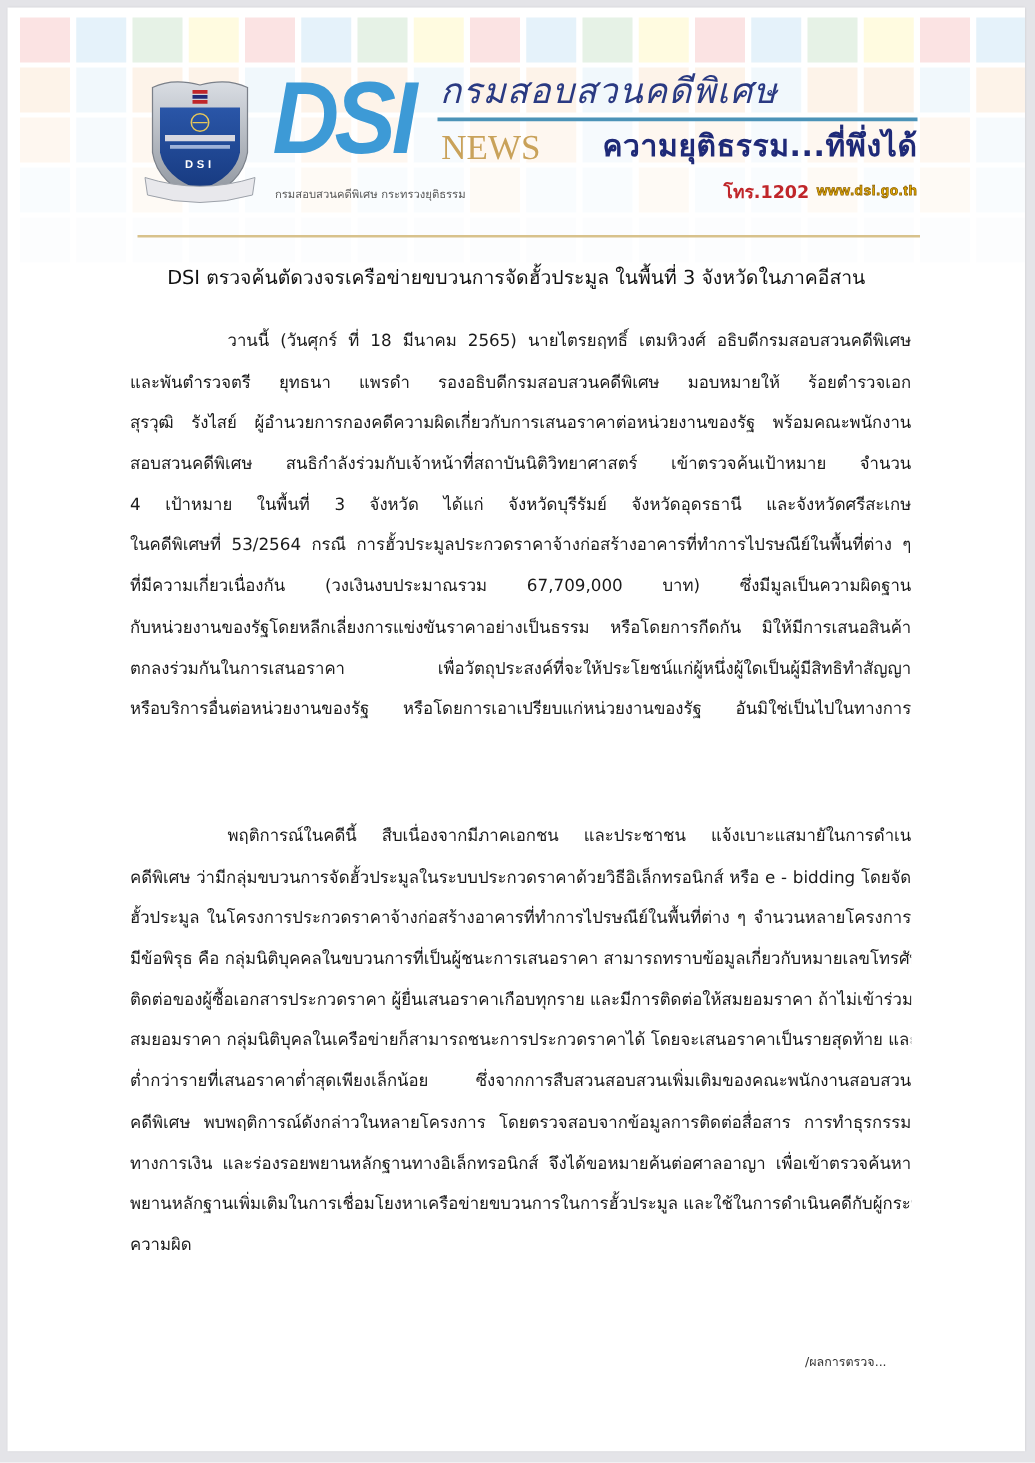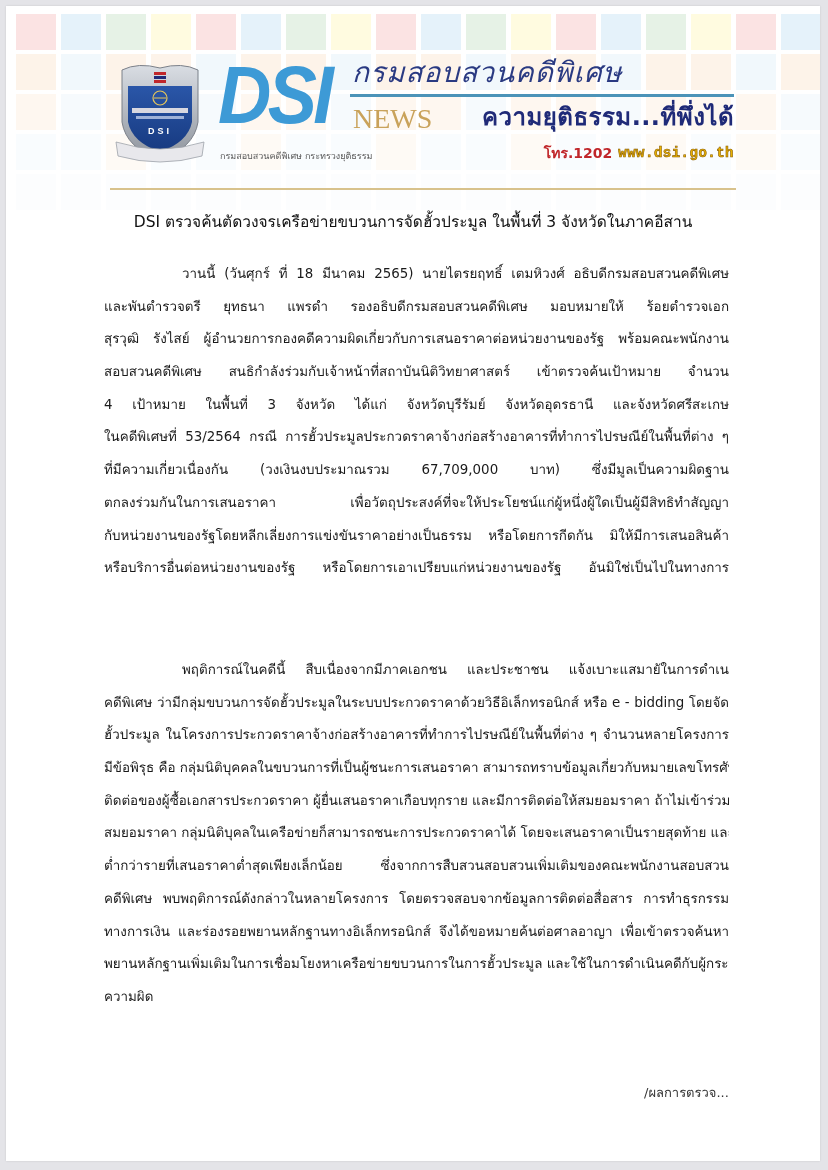--- a/index.html
+++ b/index.html
@@ -56,22 +56,22 @@
   }
   .contact-row {
     position: absolute; right: 0; top: 96px;
     display: flex; align-items: center; gap: 6px;
   }
   .hotline {
     font-family: "DejaVu Sans", sans-serif; font-weight: bold;
     font-size: 14px; color: #c0262a;
   }
   .website {
-    font-family: Liberation Mono, monospace; font-weight: bold;
-    font-size: 14px; color: #e8b100;
+    font-family: Liberation Sans, sans-serif; font-weight: bold;
+    font-size: 11px; color: #e8b100;
     -webkit-text-stroke: 0.6px #8a5c00;
     letter-spacing: 0.5px;
   }
   .org-sub {
     position: absolute; left: 114px; top: 104px;
     font-size: 9px; color: #555; line-height: 12px;
   }
   .address {
     position: absolute; left: 114px; top: 120px;
     font-size: 8.6px; color: #555; line-height: 12px; white-space: nowrap;
@@ -93,21 +93,21 @@
   .line {
     height: 32.7px; line-height: 32.7px; white-space: nowrap;
     text-align: justify; text-align-last: justify; overflow: hidden;
   }
   .line.last { text-align-last: left; }
   .line.indent { padding-left: 78px; }
   .para1 { top: 252px; }
   .para2 { top: 648px; }
   .continue-note {
     position: absolute; left: 638px; top: 1076px;
-    font-size: 13px; color: #333;
+    font-size: 10px; color: #333;
   }
 </style>
 </head>
 <body>
 
 <div class="paper">
 
   <div class="tiles" id="tiles">
       <div class="tile" style="left: 10px; top: 8px; background: rgb(251, 227, 227); opacity: 1;"></div>
       <div class="tile" style="left: 55px; top: 8px; background: rgb(229, 242, 250); opacity: 1;"></div>
@@ -245,22 +245,22 @@
   <div class="headline">DSI ตรวจค้นตัดวงจรเครือข่ายขบวนการจัดฮั้วประมูล ในพื้นที่ 3 จังหวัดในภาคอีสาน</div>
 
   <div class="body-text para1">
       <div class="line indent">วานนี้ (วันศุกร์ ที่ 18 มีนาคม 2565) นายไตรยฤทธิ์  เตมหิวงศ์ อธิบดีกรมสอบสวนคดีพิเศษ</div>
       <div class="line">และพันตำรวจตรี ยุทธนา แพรดำ รองอธิบดีกรมสอบสวนคดีพิเศษ มอบหมายให้ ร้อยตำรวจเอก</div>
       <div class="line">สุรวุฒิ  รังไสย์ ผู้อำนวยการกองคดีความผิดเกี่ยวกับการเสนอราคาต่อหน่วยงานของรัฐ พร้อมคณะพนักงาน</div>
       <div class="line">สอบสวนคดีพิเศษ  สนธิกำลังร่วมกับเจ้าหน้าที่สถาบันนิติวิทยาศาสตร์ เข้าตรวจค้นเป้าหมาย จำนวน</div>
       <div class="line">4 เป้าหมาย ในพื้นที่ 3 จังหวัด ได้แก่ จังหวัดบุรีรัมย์ จังหวัดอุดรธานี และจังหวัดศรีสะเกษ</div>
       <div class="line">ในคดีพิเศษที่ 53/2564  กรณี การฮั้วประมูลประกวดราคาจ้างก่อสร้างอาคารที่ทำการไปรษณีย์ในพื้นที่ต่าง ๆ</div>
       <div class="line">ที่มีความเกี่ยวเนื่องกัน (วงเงินงบประมาณรวม 67,709,000 บาท) ซึ่งมีมูลเป็นความผิดฐาน</div>
+      <div class="line">กับหน่วยงานของรัฐโดยหลีกเลี่ยงการแข่งขันราคาอย่างเป็นธรรม หรือโดยการกีดกัน มิให้มีการเสนอสินค้า</div>
       <div class="line">ตกลงร่วมกันในการเสนอราคา เพื่อวัตถุประสงค์ที่จะให้ประโยชน์แก่ผู้หนึ่งผู้ใดเป็นผู้มีสิทธิทำสัญญา</div>
-      <div class="line">กับหน่วยงานของรัฐโดยหลีกเลี่ยงการแข่งขันราคาอย่างเป็นธรรม หรือโดยการกีดกัน มิให้มีการเสนอสินค้า</div>
       <div class="line">หรือบริการอื่นต่อหน่วยงานของรัฐ หรือโดยการเอาเปรียบแก่หน่วยงานของรัฐ อันมิใช่เป็นไปในทางการ</div>
     </div>
   <div class="body-text para2">
       <div class="line indent">พฤติการณ์ในคดีนี้ สืบเนื่องจากมีภาคเอกชน และประชาชน แจ้งเบาะแสมายัในการดำเน</div>
       <div class="line">คดีพิเศษ ว่ามีกลุ่มขบวนการจัดฮั้วประมูลในระบบประกวดราคาด้วยวิธีอิเล็กทรอนิกส์ หรือ e - bidding  โดยจัด</div>
       <div class="line">ฮั้วประมูล ในโครงการประกวดราคาจ้างก่อสร้างอาคารที่ทำการไปรษณีย์ในพื้นที่ต่าง ๆ  จำนวนหลายโครงการ</div>
       <div class="line">มีข้อพิรุธ คือ กลุ่มนิติบุคคลในขบวนการที่เป็นผู้ชนะการเสนอราคา สามารถทราบข้อมูลเกี่ยวกับหมายเลขโทรศัพท์</div>
       <div class="line">ติดต่อของผู้ซื้อเอกสารประกวดราคา ผู้ยื่นเสนอราคาเกือบทุกราย และมีการติดต่อให้สมยอมราคา ถ้าไม่เข้าร่วม</div>
       <div class="line">สมยอมราคา กลุ่มนิติบุคลในเครือข่ายก็สามารถชนะการประกวดราคาได้  โดยจะเสนอราคาเป็นรายสุดท้าย และ</div>
       <div class="line">ต่ำกว่ารายที่เสนอราคาต่ำสุดเพียงเล็กน้อย  ซึ่งจากการสืบสวนสอบสวนเพิ่มเติมของคณะพนักงานสอบสวน</div>

